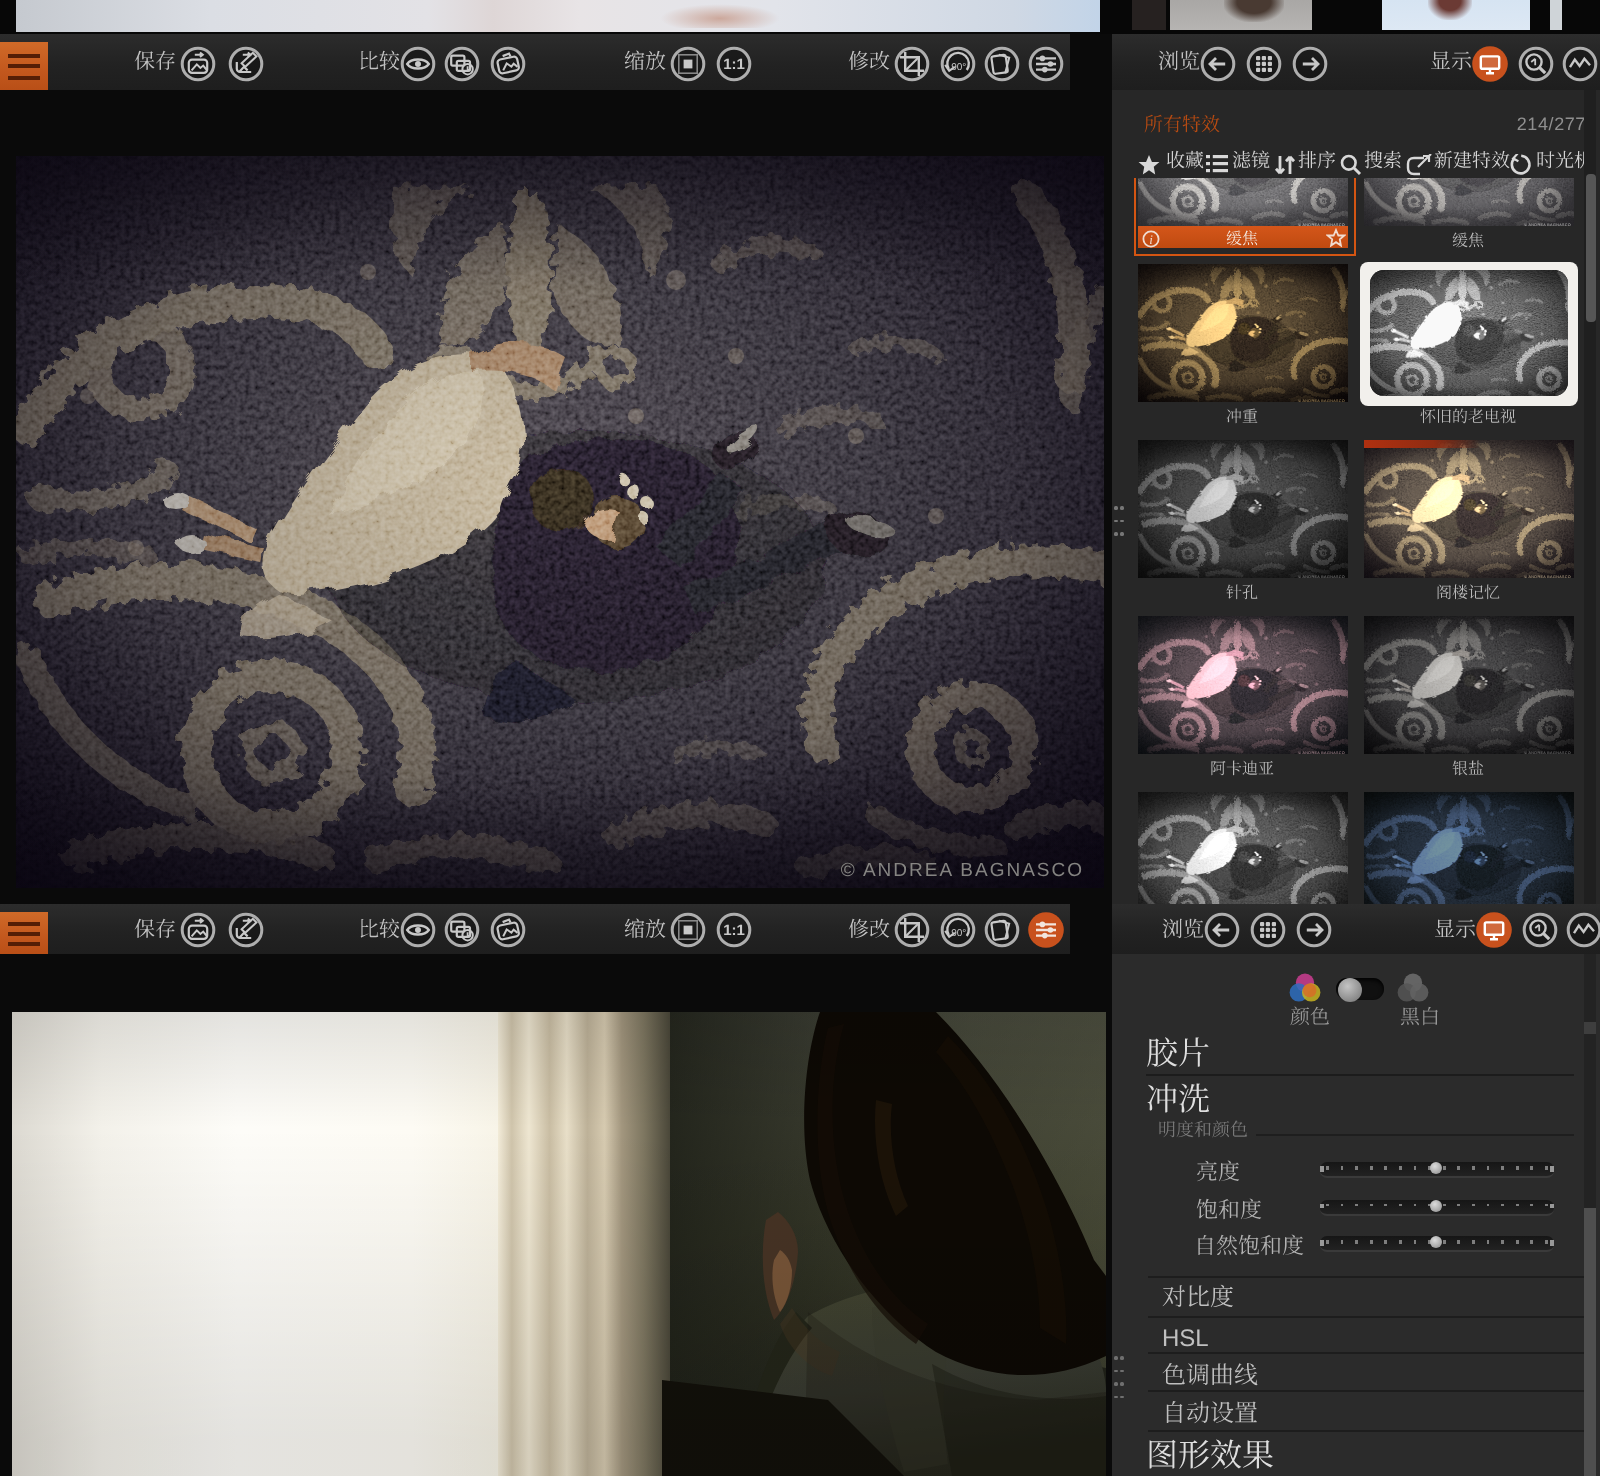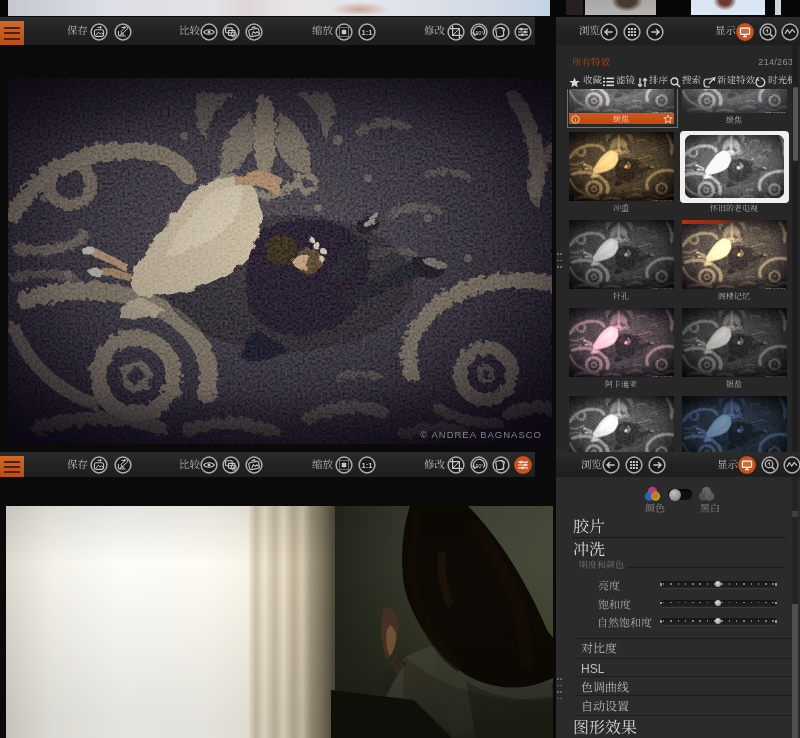--- a/index.html
+++ b/index.html
@@ -457,21 +457,21 @@
       </svg>
       <svg class="abs" style="left:106.8px;top:69.4px" width="10" height="10" viewBox="-5 -5 10 10">
         <path d="M0,-4 L1.18,-1.24 L4.18,-1.24 L1.9,0.66 L2.47,3.8 L0,2.1 L-2.47,3.8 L-1.9,0.66 L-4.18,-1.24 L-1.18,-1.24 Z" fill="none" stroke="#f0dcd0" stroke-width="0.9"></path>
       </svg>
       <div class="abs" style="left:0;top:0;width:244px;height:43.5px;background:#272727">
         <div style="position:absolute;left:16.0px;top:12.3px">
           <svg width="39" height="11" viewBox="0 -8.4 39 11" style="display:block">
             <path d="M8.4 -5.4 8 -4.8H5.8V-6.8C6.8 -6.9 7.8 -7.1 8.5 -7.3C8.8 -7.2 8.9 -7.2 9 -7.2L8.2 -8C7.7 -7.7 6.8 -7.3 5.9 -7.1L5.2 -7.3V-4.7C5.2 -2.8 4.9 -0.9 3.4 0.6L3.5 0.8C5.5 -0.7 5.8 -2.8 5.8 -4.6H7.3V0.7H7.4C7.7 0.7 7.9 0.6 7.9 0.5V-4.6H8.9C9.1 -4.6 9.2 -4.6 9.2 -4.7C8.9 -5 8.4 -5.4 8.4 -5.4ZM4.6 -7.4 3.9 -8C3.4 -7.7 2.5 -7.3 1.7 -7L1.1 -7.2V-4.2C1.1 -2.6 1.1 -0.8 0.3 0.7L0.5 0.8C1.3 -0.2 1.6 -1.6 1.7 -2.8H3.6V-2.3H3.7C3.9 -2.3 4.2 -2.4 4.2 -2.5V-5.2C4.4 -5.2 4.6 -5.3 4.6 -5.3L3.9 -5.9L3.5 -5.5H1.7V-6.7C2.6 -6.9 3.5 -7.2 4.2 -7.4C4.4 -7.3 4.5 -7.3 4.6 -7.4ZM1.7 -3.1C1.7 -3.5 1.7 -3.8 1.7 -4.2V-5.3H3.6V-3.1Z M13.5 -8C13.4 -7.5 13.2 -7 12.9 -6.5H10L10 -6.2H12.8C12.2 -4.9 11.2 -3.5 9.9 -2.6L10 -2.5C10.8 -3 11.6 -3.6 12.2 -4.2V0.7H12.2C12.5 0.7 12.7 0.6 12.7 0.5V-1.6H16.5V-0.3C16.5 -0.1 16.4 -0 16.2 -0C16 -0 15 -0.1 15 -0.1V0C15.5 0.1 15.7 0.2 15.9 0.3C16 0.4 16 0.5 16.1 0.7C17 0.7 17.1 0.3 17.1 -0.2V-4.4C17.3 -4.4 17.5 -4.5 17.5 -4.6L16.7 -5.2L16.3 -4.8H12.9L12.7 -4.9C13 -5.3 13.3 -5.8 13.5 -6.2H18.3C18.5 -6.2 18.6 -6.3 18.6 -6.4C18.3 -6.6 17.7 -7.1 17.7 -7.1L17.3 -6.5H13.7C13.9 -6.8 14 -7.2 14.1 -7.5C14.4 -7.5 14.5 -7.6 14.5 -7.7ZM12.7 -3.1H16.5V-1.9H12.7ZM12.7 -3.3V-4.6H16.5V-3.3Z M23.2 -2.6 23.1 -2.5C23.5 -2.1 24.1 -1.5 24.2 -0.9C24.9 -0.4 25.4 -1.9 23.2 -2.6ZM24.8 -7.9V-6.6H22.8L22.9 -6.3H24.8V-4.8H22.3L22.4 -4.6H28C28.1 -4.6 28.2 -4.6 28.2 -4.7C27.9 -5 27.4 -5.4 27.4 -5.4L27 -4.8H25.4V-6.3H27.5C27.6 -6.3 27.7 -6.3 27.7 -6.4C27.4 -6.7 26.9 -7.1 26.9 -7.1L26.5 -6.6H25.4V-7.6C25.6 -7.6 25.7 -7.7 25.7 -7.8ZM26 -4.5V-3.2H22.3L22.4 -3H26V-0.2C26 -0.1 26 -0 25.8 -0C25.6 -0 24.5 -0.1 24.5 -0.1V0C25 0.1 25.2 0.2 25.4 0.3C25.5 0.4 25.6 0.5 25.6 0.7C26.6 0.6 26.7 0.3 26.7 -0.2V-3H27.9C28.1 -3 28.2 -3 28.2 -3.1C27.9 -3.4 27.4 -3.8 27.4 -3.8L27 -3.2H26.7V-4.1C26.9 -4.1 27 -4.2 27 -4.4ZM19.3 -2.9 19.7 -2.1C19.8 -2.1 19.9 -2.2 19.9 -2.3L20.9 -2.8V0.7H21.1C21.3 0.7 21.5 0.6 21.5 0.5V-3.1L23 -3.9L23 -4L21.5 -3.5V-5.4H22.8C22.9 -5.4 23 -5.5 23 -5.6C22.7 -5.9 22.3 -6.3 22.3 -6.3L21.8 -5.7H21.5V-7.6C21.8 -7.6 21.9 -7.7 21.9 -7.9L20.9 -8V-5.7H20.3C20.4 -6.1 20.5 -6.5 20.5 -6.9C20.7 -6.9 20.8 -7 20.9 -7.1L19.9 -7.3C19.9 -6.1 19.7 -4.9 19.4 -4.1L19.5 -4C19.8 -4.4 20 -4.9 20.2 -5.4H20.9V-3.3C20.2 -3.1 19.6 -2.9 19.3 -2.9Z M31.7 -5.6 31.6 -5.6C32 -5.2 32.6 -4.5 32.7 -4C33.4 -3.5 33.8 -5 31.7 -5.6ZM31.1 -5.3 30.3 -5.7C29.9 -4.7 29.4 -3.8 28.8 -3.3L28.9 -3.1C29.6 -3.6 30.3 -4.3 30.8 -5.2C31 -5.2 31.1 -5.2 31.1 -5.3ZM30.4 -7.9 30.3 -7.8C30.7 -7.5 31.1 -6.9 31.2 -6.4C31.9 -5.9 32.4 -7.4 30.4 -7.9ZM33.1 -6.8 32.7 -6.2H28.9L29 -6H33.6C33.8 -6 33.8 -6 33.9 -6.1C33.6 -6.4 33.1 -6.8 33.1 -6.8ZM35.5 -7.7 34.5 -8C34.3 -6.2 33.8 -4.4 33.2 -3.2L33.4 -3.1C33.7 -3.5 34 -4.1 34.3 -4.7C34.4 -3.6 34.7 -2.7 35.1 -1.8C34.5 -0.9 33.7 -0 32.6 0.6L32.7 0.8C33.9 0.2 34.7 -0.5 35.3 -1.3C35.8 -0.5 36.4 0.2 37.1 0.7C37.2 0.5 37.4 0.3 37.7 0.3L37.7 0.2C36.9 -0.3 36.2 -0.9 35.7 -1.7C36.4 -2.8 36.7 -4.1 36.9 -5.6H37.5C37.6 -5.6 37.8 -5.6 37.8 -5.7C37.5 -6 37 -6.4 37 -6.4L36.5 -5.9H34.7C34.9 -6.4 35 -6.9 35.1 -7.5C35.3 -7.5 35.5 -7.6 35.5 -7.7ZM34.6 -5.6H36.2C36.1 -4.4 35.8 -3.3 35.3 -2.3C34.9 -3.1 34.6 -4.1 34.4 -5.1ZM32.7 -3.8 31.7 -4.1C31.7 -3.7 31.6 -3.2 31.4 -2.6C31 -2.9 30.5 -3.2 29.9 -3.5L29.8 -3.4C30.2 -3.1 30.7 -2.6 31.1 -2.1C30.7 -1.3 30 -0.4 28.9 0.5L29 0.7C30.3 -0.1 31 -0.9 31.5 -1.7C31.9 -1.2 32.3 -0.7 32.4 -0.3C33.1 0.1 33.4 -0.9 31.8 -2.3C32.1 -2.8 32.2 -3.3 32.3 -3.6C32.5 -3.6 32.6 -3.7 32.7 -3.8Z" fill="#b54a12"></path>
           </svg>
         </div>
-        <div class="abs" style="right:7px;top:12px;font-size:9px;color:#8f8f8f;letter-spacing:.3px">214/263</div>
+        <div class="abs" style="right:7px;top:12px;font-size:9px;color:#8f8f8f;letter-spacing:.3px">214/277</div>
         <svg class="abs" style="left:13px;top:31.5px" width="11" height="11" viewBox="-5.5 -5.5 11 11">
           <path d="M0,-5 L1.47,-1.55 L5.23,-1.55 L2.38,0.83 L3.09,4.75 L0,2.63 L-3.09,4.75 L-2.38,0.83 L-5.23,-1.55 L-1.47,-1.55 Z" fill="#d8d8d8"></path>
         </svg>
         <div style="position:absolute;left:26.5px;top:30.3px">
           <svg width="20" height="11" viewBox="0 -8.4 20 11" style="display:block">
             <path d="M6.3 -7.7 5.2 -8C5 -6.1 4.4 -4.3 3.8 -3L3.9 -2.9C4.3 -3.4 4.7 -4 5 -4.7C5.2 -3.6 5.6 -2.5 6.1 -1.6C5.5 -0.8 4.7 -0 3.6 0.6L3.7 0.8C4.9 0.2 5.7 -0.4 6.4 -1.2C7 -0.4 7.7 0.2 8.6 0.7C8.7 0.4 9 0.3 9.2 0.2L9.3 0.1C8.2 -0.3 7.4 -0.9 6.8 -1.6C7.5 -2.7 8 -4 8.2 -5.5H8.9C9.1 -5.5 9.2 -5.6 9.2 -5.7C8.9 -6 8.4 -6.4 8.4 -6.4L7.9 -5.8H5.5C5.6 -6.4 5.8 -6.9 5.9 -7.5C6.1 -7.5 6.3 -7.6 6.3 -7.7ZM5.3 -5.5H7.5C7.3 -4.2 7 -3.1 6.4 -2.1C5.8 -2.9 5.4 -3.9 5.2 -5.1ZM3.8 -7.8 2.9 -7.9V-2.5L1.5 -2.1V-6.6C1.7 -6.6 1.8 -6.7 1.8 -6.8L0.9 -7V-2.3C0.9 -2.1 0.9 -2 0.6 -1.9L0.9 -1.2C1 -1.2 1.1 -1.3 1.1 -1.4C1.8 -1.7 2.4 -2 2.9 -2.3V0.7H3C3.2 0.7 3.5 0.6 3.5 0.5V-7.6C3.7 -7.6 3.8 -7.7 3.8 -7.8Z M16.6 -6.6 16.5 -6.5C16.7 -6.3 16.9 -6 17 -5.7C17.5 -5.4 17.9 -6.4 16.6 -6.6ZM17.9 -6 17.5 -5.5H16.2V-6C16.4 -6 16.5 -6.1 16.5 -6.2L15.8 -6.3V-6.7H18.3C18.4 -6.7 18.5 -6.8 18.5 -6.9C18.2 -7.2 17.7 -7.6 17.7 -7.6L17.3 -7H15.8V-7.6C16 -7.6 16.1 -7.7 16.1 -7.8L15.2 -7.9V-7H13.3V-7.6C13.5 -7.7 13.6 -7.7 13.6 -7.9L12.7 -8V-7H9.9L10 -6.7H12.7V-5.9H12.8C13 -5.9 13.3 -6 13.3 -6.1V-6.7H15.2V-6.1H15.3C15.4 -6.1 15.5 -6.1 15.6 -6.1L15.6 -5.5H12.4L11.7 -5.9V-3.9H11V-5.4C11.2 -5.4 11.3 -5.5 11.4 -5.6L10.4 -5.7V-3.9C10.3 -3.9 10.2 -3.8 10.2 -3.7L10.8 -3.3L11 -3.6H11.7V-3.4L11.7 -2.7H9.9L10 -2.4H10.5C10.5 -1.5 10.4 -0.5 9.8 0.3L10 0.5C10.9 -0.3 11 -1.4 11.1 -2.4H11.7C11.6 -1.3 11.5 -0.2 10.9 0.6L11 0.8C12.2 -0.4 12.3 -2.1 12.3 -3.4V-5.3H15.6C15.6 -3.9 15.8 -2.6 16.2 -1.6C16 -1.2 15.8 -0.9 15.6 -0.7C15.3 -0.9 15 -1.2 15 -1.2L14.7 -0.7H14.4V-1.8H14.8V-1.6H14.9C15.1 -1.6 15.3 -1.7 15.3 -1.8V-3C15.5 -3 15.6 -3.1 15.7 -3.1L15 -3.6L14.8 -3.3H14.4V-4.2H15.4C15.5 -4.2 15.6 -4.3 15.6 -4.4C15.4 -4.6 15 -4.9 15 -4.9L14.7 -4.5H13.3L12.7 -4.8V-0.8C12.6 -0.7 12.5 -0.6 12.4 -0.6L13 -0.2L13.3 -0.5H15.4C15 -0 14.5 0.3 14 0.6L14.1 0.8C15 0.4 15.8 -0.2 16.5 -1.1C16.7 -0.5 17.1 -0.1 17.6 0.3C17.9 0.6 18.4 0.8 18.6 0.6C18.7 0.5 18.6 0.3 18.4 0L18.5 -1.2L18.4 -1.3C18.3 -0.9 18.2 -0.5 18.1 -0.3C18 -0.1 18 -0.1 17.8 -0.3C17.4 -0.6 17.1 -1 16.8 -1.6C17.3 -2.3 17.6 -3.2 17.9 -4.2C18.1 -4.1 18.2 -4.2 18.2 -4.3L17.3 -4.6C17.2 -3.7 16.9 -2.9 16.6 -2.2C16.3 -3.1 16.2 -4.2 16.2 -5.3H18.4C18.5 -5.3 18.6 -5.3 18.6 -5.4C18.3 -5.7 17.9 -6 17.9 -6ZM13.2 -3.9V-4.2H13.9V-3.3H13.2ZM13.2 -0.7V-1.8H13.9V-0.7ZM13.2 -2.1V-3H14.8V-2.1Z" fill="#d4d4d4"></path>
           </svg>
         </div>
         <svg class="abs" style="left:47px;top:32.0px" width="11" height="10" viewBox="0 0 11 10">
           <g fill="#d8d8d8">

